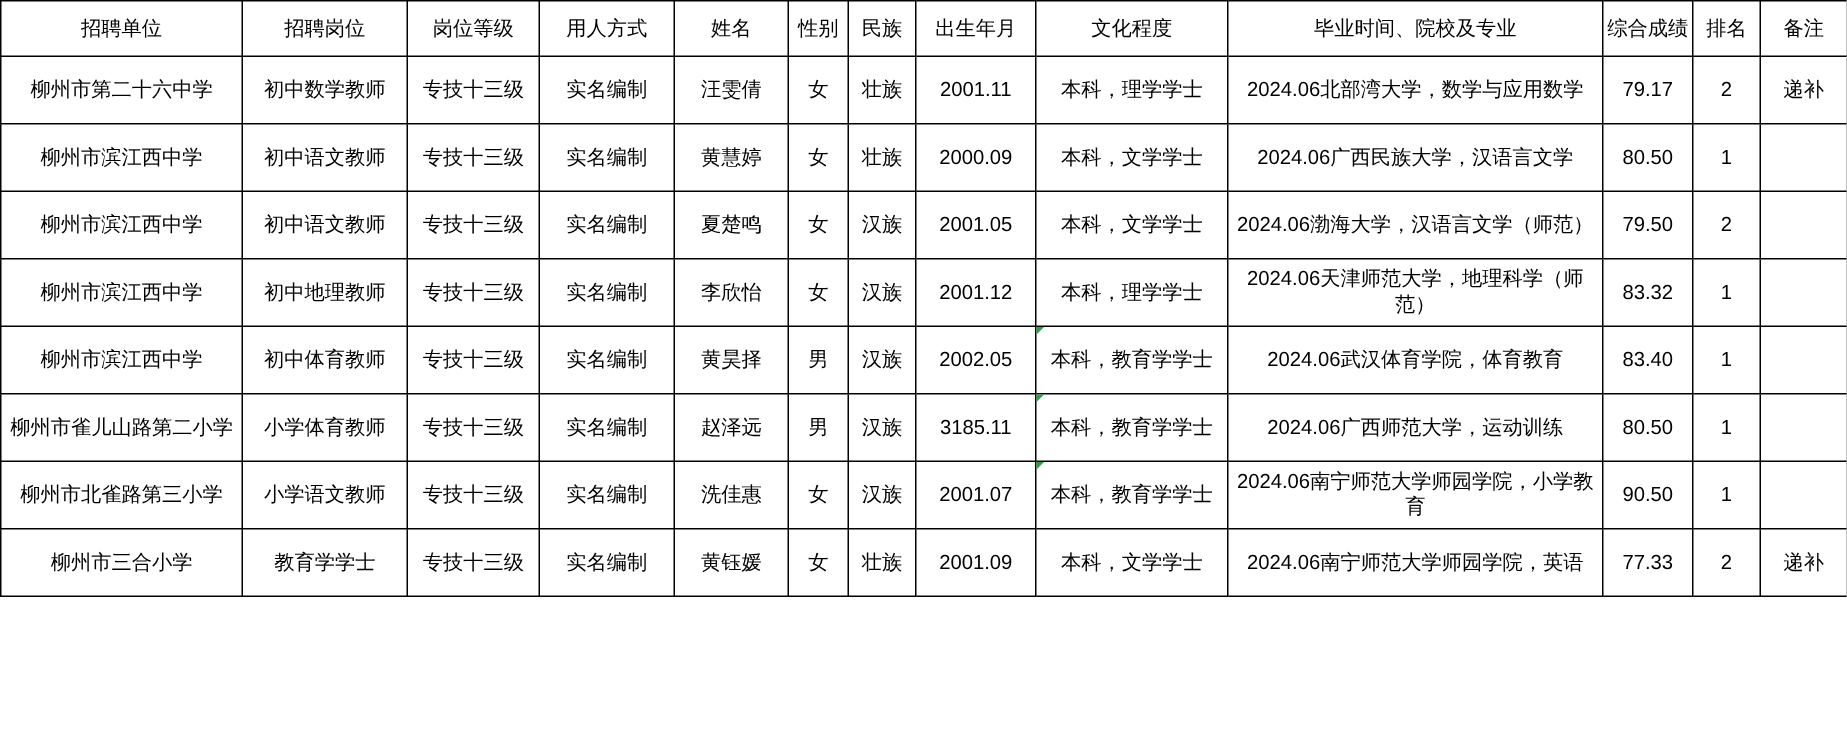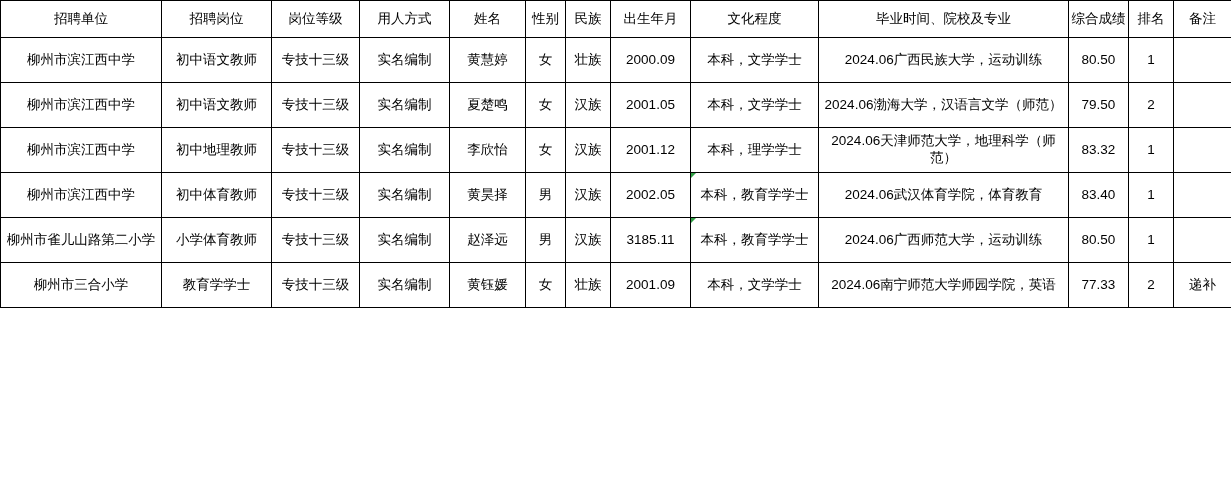--- a/index.html
+++ b/index.html
@@ -98,30 +98,45 @@
         <td>出生年月</td>
         <td>文化程度</td>
         <td>毕业时间、院校及专业</td>
         <td>综合成绩</td>
         <td>排名</td>
         <td>备注</td>
       </tr>
     </thead>
     <tbody id="table-body">
         <tr>
+          <td>柳州市第二十六中学</td>
+          <td>初中数学教师</td>
+          <td>专技十三级</td>
+          <td>实名编制</td>
+          <td>汪雯倩</td>
+          <td>女</td>
+          <td>壮族</td>
+          <td>2001.11</td>
+          <td>本科，理学学士</td>
+          <td>2024.06北部湾大学，数学与应用数学</td>
+          <td>79.17</td>
+          <td>2</td>
+          <td>递补</td>
+        </tr>
+        <tr>
           <td>柳州市滨江西中学</td>
           <td>初中语文教师</td>
           <td>专技十三级</td>
           <td>实名编制</td>
           <td>黄慧婷</td>
           <td>女</td>
           <td>壮族</td>
           <td>2000.09</td>
           <td>本科，文学学士</td>
-          <td>2024.06广西民族大学，运动训练</td>
+          <td>2024.06广西民族大学，汉语言文学</td>
           <td>80.50</td>
           <td>1</td>
           <td></td>
         </tr>
         <tr>
           <td>柳州市滨江西中学</td>
           <td>初中语文教师</td>
           <td>专技十三级</td>
           <td>实名编制</td>
           <td>夏楚鸣</td>
@@ -169,20 +184,35 @@
           <td>小学体育教师</td>
           <td>专技十三级</td>
           <td>实名编制</td>
           <td>赵泽远</td>
           <td>男</td>
           <td>汉族</td>
           <td>3185.11</td>
           <td class="cell-marker">本科，教育学学士</td>
           <td>2024.06广西师范大学，运动训练</td>
           <td>80.50</td>
+          <td>1</td>
+          <td></td>
+        </tr>
+        <tr>
+          <td>柳州市北雀路第三小学</td>
+          <td>小学语文教师</td>
+          <td>专技十三级</td>
+          <td>实名编制</td>
+          <td>洗佳惠</td>
+          <td>女</td>
+          <td>汉族</td>
+          <td>2001.07</td>
+          <td class="cell-marker">本科，教育学学士</td>
+          <td>2024.06南宁师范大学师园学院，小学教育</td>
+          <td>90.50</td>
           <td>1</td>
           <td></td>
         </tr>
         <tr>
           <td>柳州市三合小学</td>
           <td>教育学学士</td>
           <td>专技十三级</td>
           <td>实名编制</td>
           <td>黄钰媛</td>
           <td>女</td>

